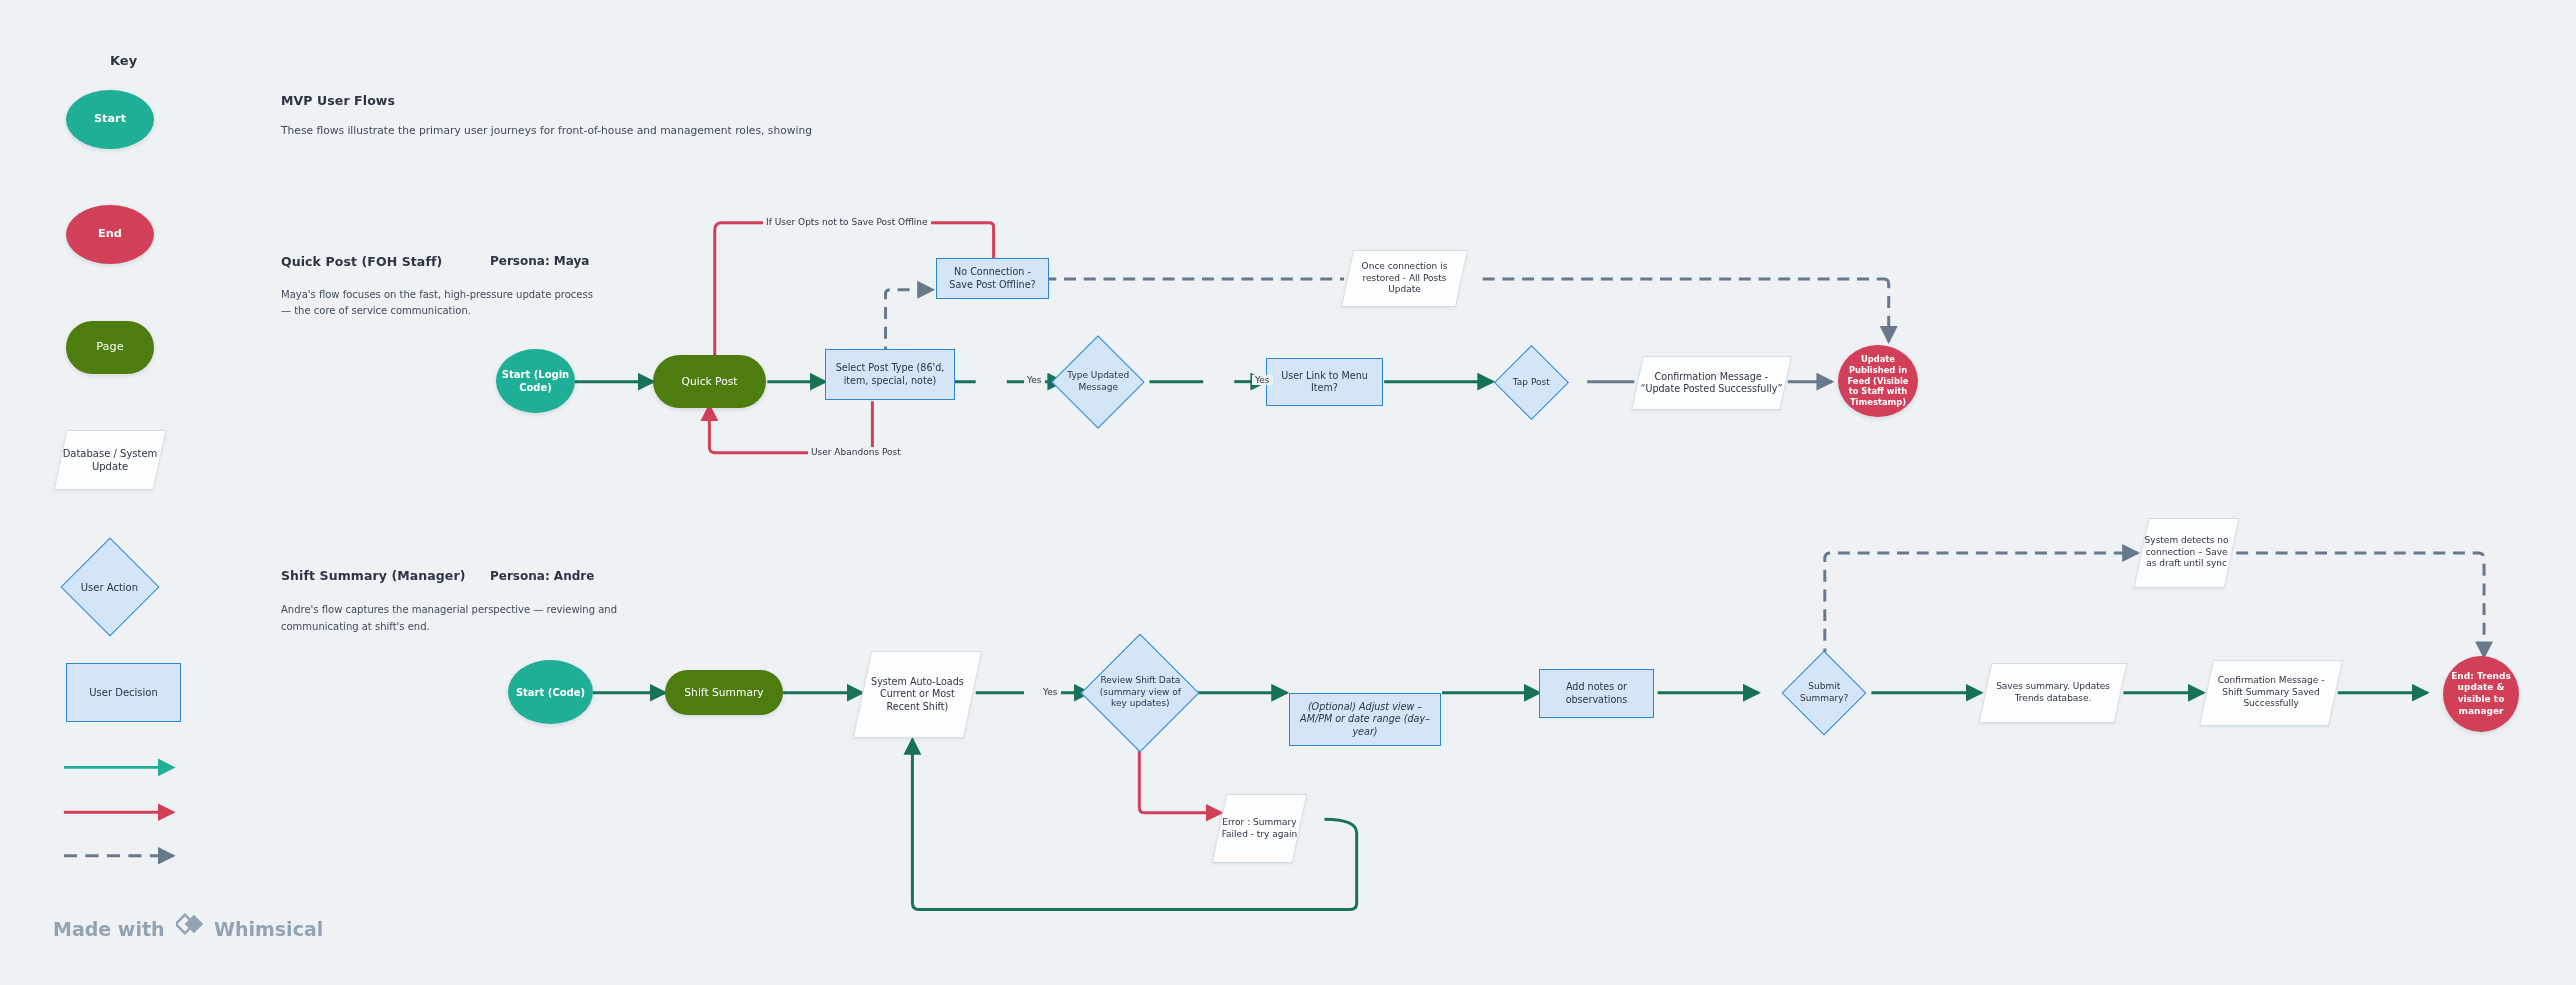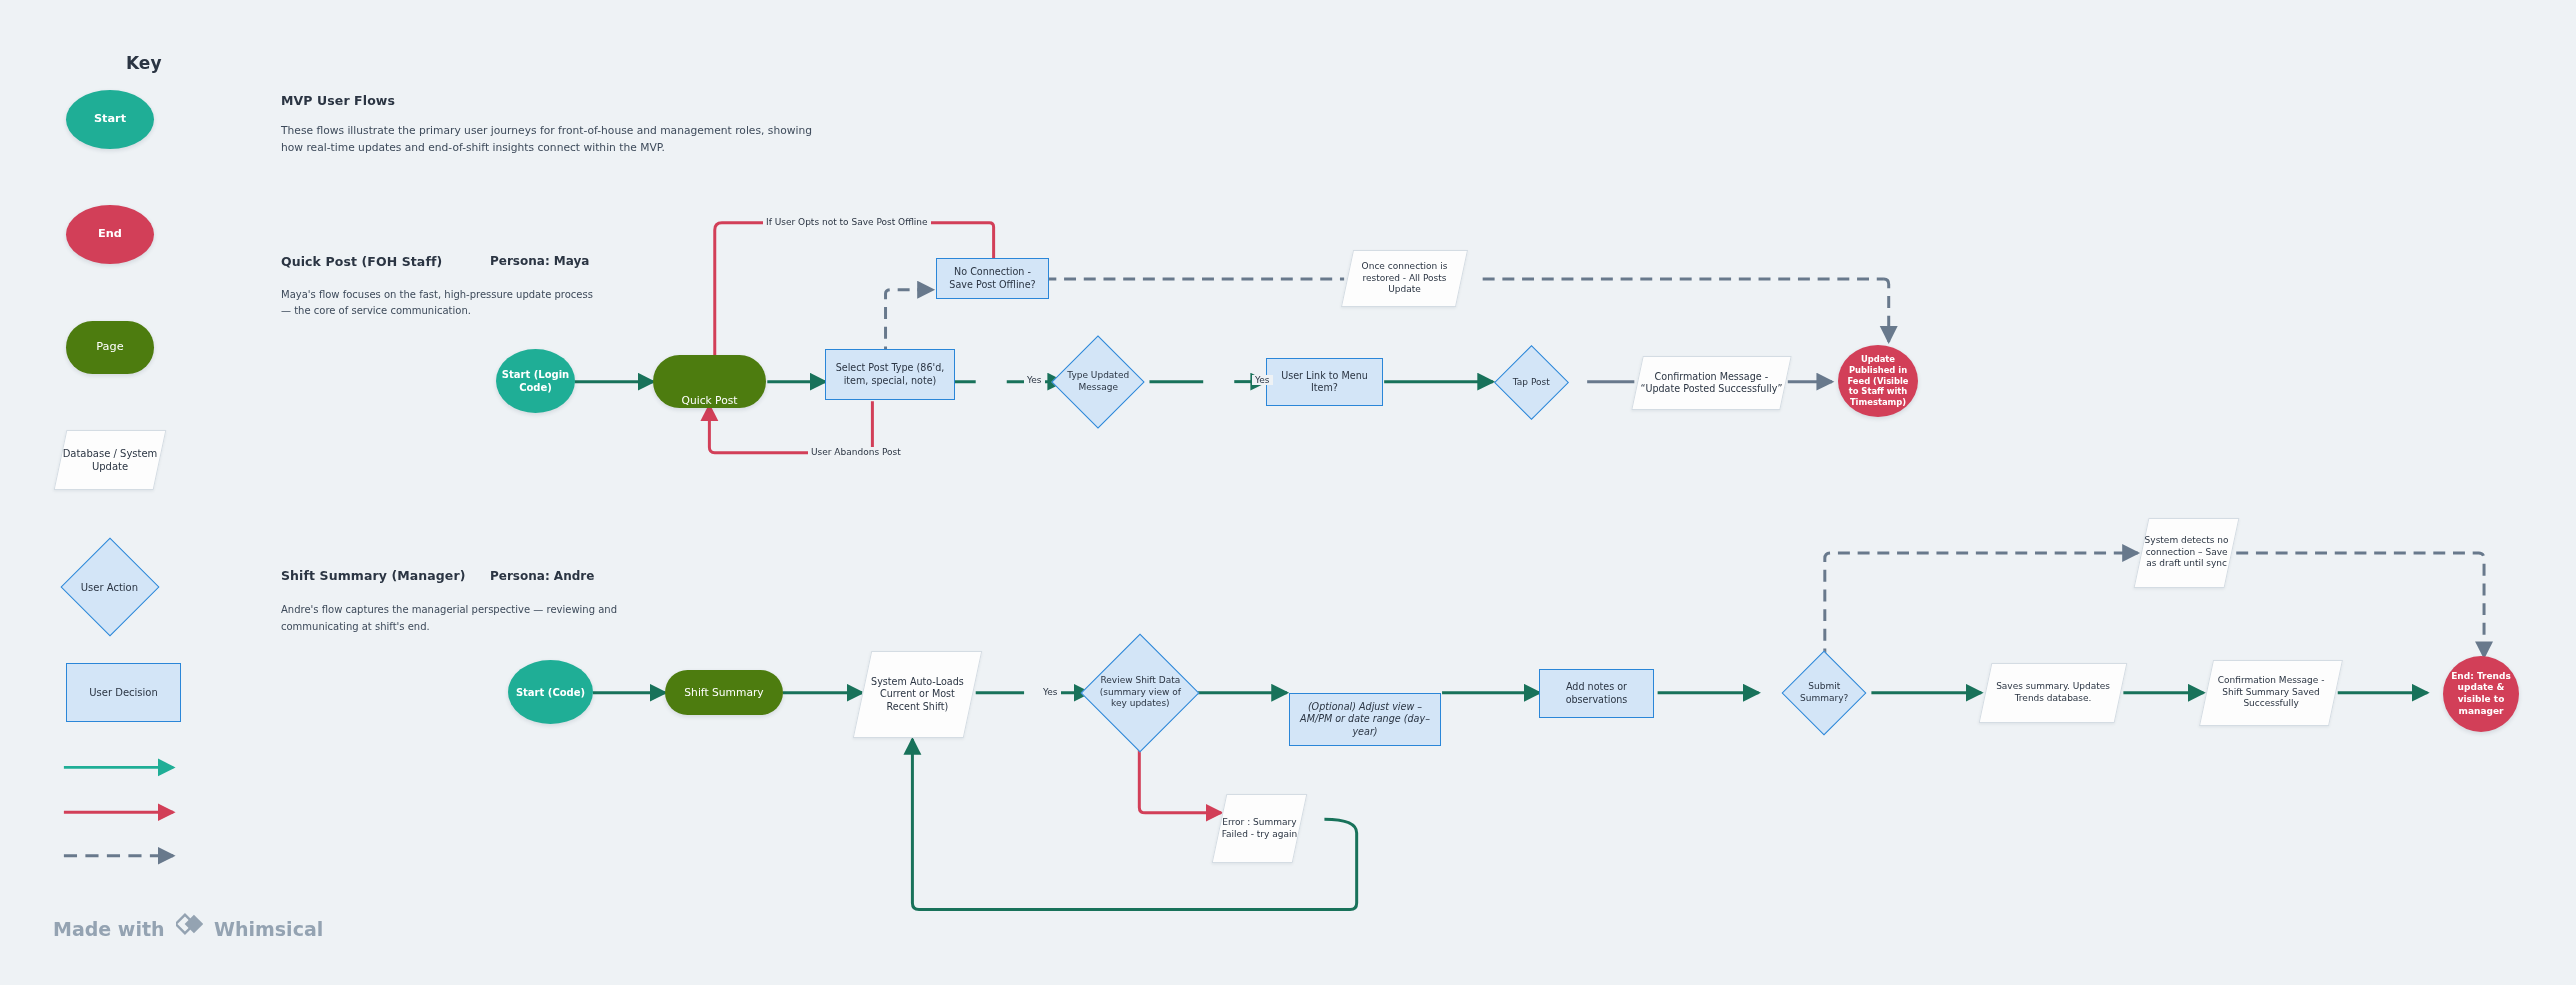--- a/index.html
+++ b/index.html
@@ -6,21 +6,21 @@
   body{width:2576px;height:986px;position:relative;overflow:hidden;
        font-family:"DejaVu Sans","Liberation Sans",sans-serif;color:#2b3543;}
   .canvas{position:absolute;inset:0;}
   svg.wires{position:absolute;left:0;top:0;width:2576px;height:986px;pointer-events:none;}
 
   
   .block{position:absolute;}
   .sec-title{font-weight:bold;font-size:12.5px;color:#2b3543;letter-spacing:0.1px;white-space:nowrap;}
   .sec-desc{font-size:10.7px;line-height:1.55;color:#3d4a5a;}
   .persona{font-weight:bold;font-size:12px;color:#2b3543;white-space:nowrap;}
-  .key-title{font-weight:bold;font-size:17px;color:#2b3543;margin-left:16px;}
+  .key-title{font-weight:bold;font-size:13px;color:#2b3543;}
 
   
   .node{position:absolute;display:flex;align-items:center;justify-content:center;
         text-align:center;box-sizing:border-box;}
   .node span{display:block;line-height:1.3;}
 
   .n-start{background:#1fae96;color:#fff;border-radius:50%;
            box-shadow:0 1.8px 4.2px rgba(30,50,70,.13);font-weight:bold;}
   .n-end{background:#d23f58;color:#fff;border-radius:50%;
          box-shadow:0 1.8px 4.2px rgba(30,50,70,.13);font-weight:bold;}
@@ -151,32 +151,31 @@
   <div class="node n-action" style="left:75px;top:552px;width:70px;height:70px;font-size:10px;">
     <span>User Action</span>
     </div>
 
   <div class="node n-decision" style="left:66px;top:663px;width:115px;height:59px;font-size:10px;">
     <span>User Decision</span>
     </div>
 
   <div class="block sec-title" style="left:281px;top:93px;">MVP User Flows</div>
   <div class="block sec-desc" style="left:281px;top:123px;width:657px;">These flows illustrate the primary user journeys for front-of-house and management roles, showing</div>
-  <div class="block sec-desc" style="left:281px;top:140px;width:657px;">how real-time updates and end-of-shift insights connect within the MVP.</div>
 
   <div class="block sec-title" style="left:281px;top:254px;">Quick Post (FOH Staff)</div>
   <div class="block persona" style="left:490px;top:254px;text-align:center;">Persona: Maya</div>
   <div class="block sec-desc" style="left:281px;top:287px;width:370px;font-size:10px;">Maya's flow focuses on the fast, high-pressure update process</div>
   <div class="block sec-desc" style="left:281px;top:303px;width:370px;font-size:10px;">— the core of service communication.</div>
 
   <div class="node n-start" style="left:496px;top:349px;width:79px;height:64px;font-size:10px;">
     <span>Start (Login Code)</span>
     </div>
 
-  <div class="node n-page" style="left:653px;top:355px;width:113px;height:53px;font-size:10.7px;align-items:flex-end;">
+  <div class="node n-page" style="left:653px;top:355px;width:113px;height:53px;font-size:10.7px;">
     <span>Quick Post</span>
     </div>
 
   <div class="node n-decision" style="left:825px;top:349px;width:130px;height:51px;font-size:9.6px;padding:0 5.4px;">
     <span>Select Post Type (86'd, item, special, note)</span>
     </div>
 
   <div class="node n-action" style="left:1065px;top:349px;width:66px;height:66px;font-size:9px;">
     <span style="width:79px;">Type Updated Message</span>
     </div>

